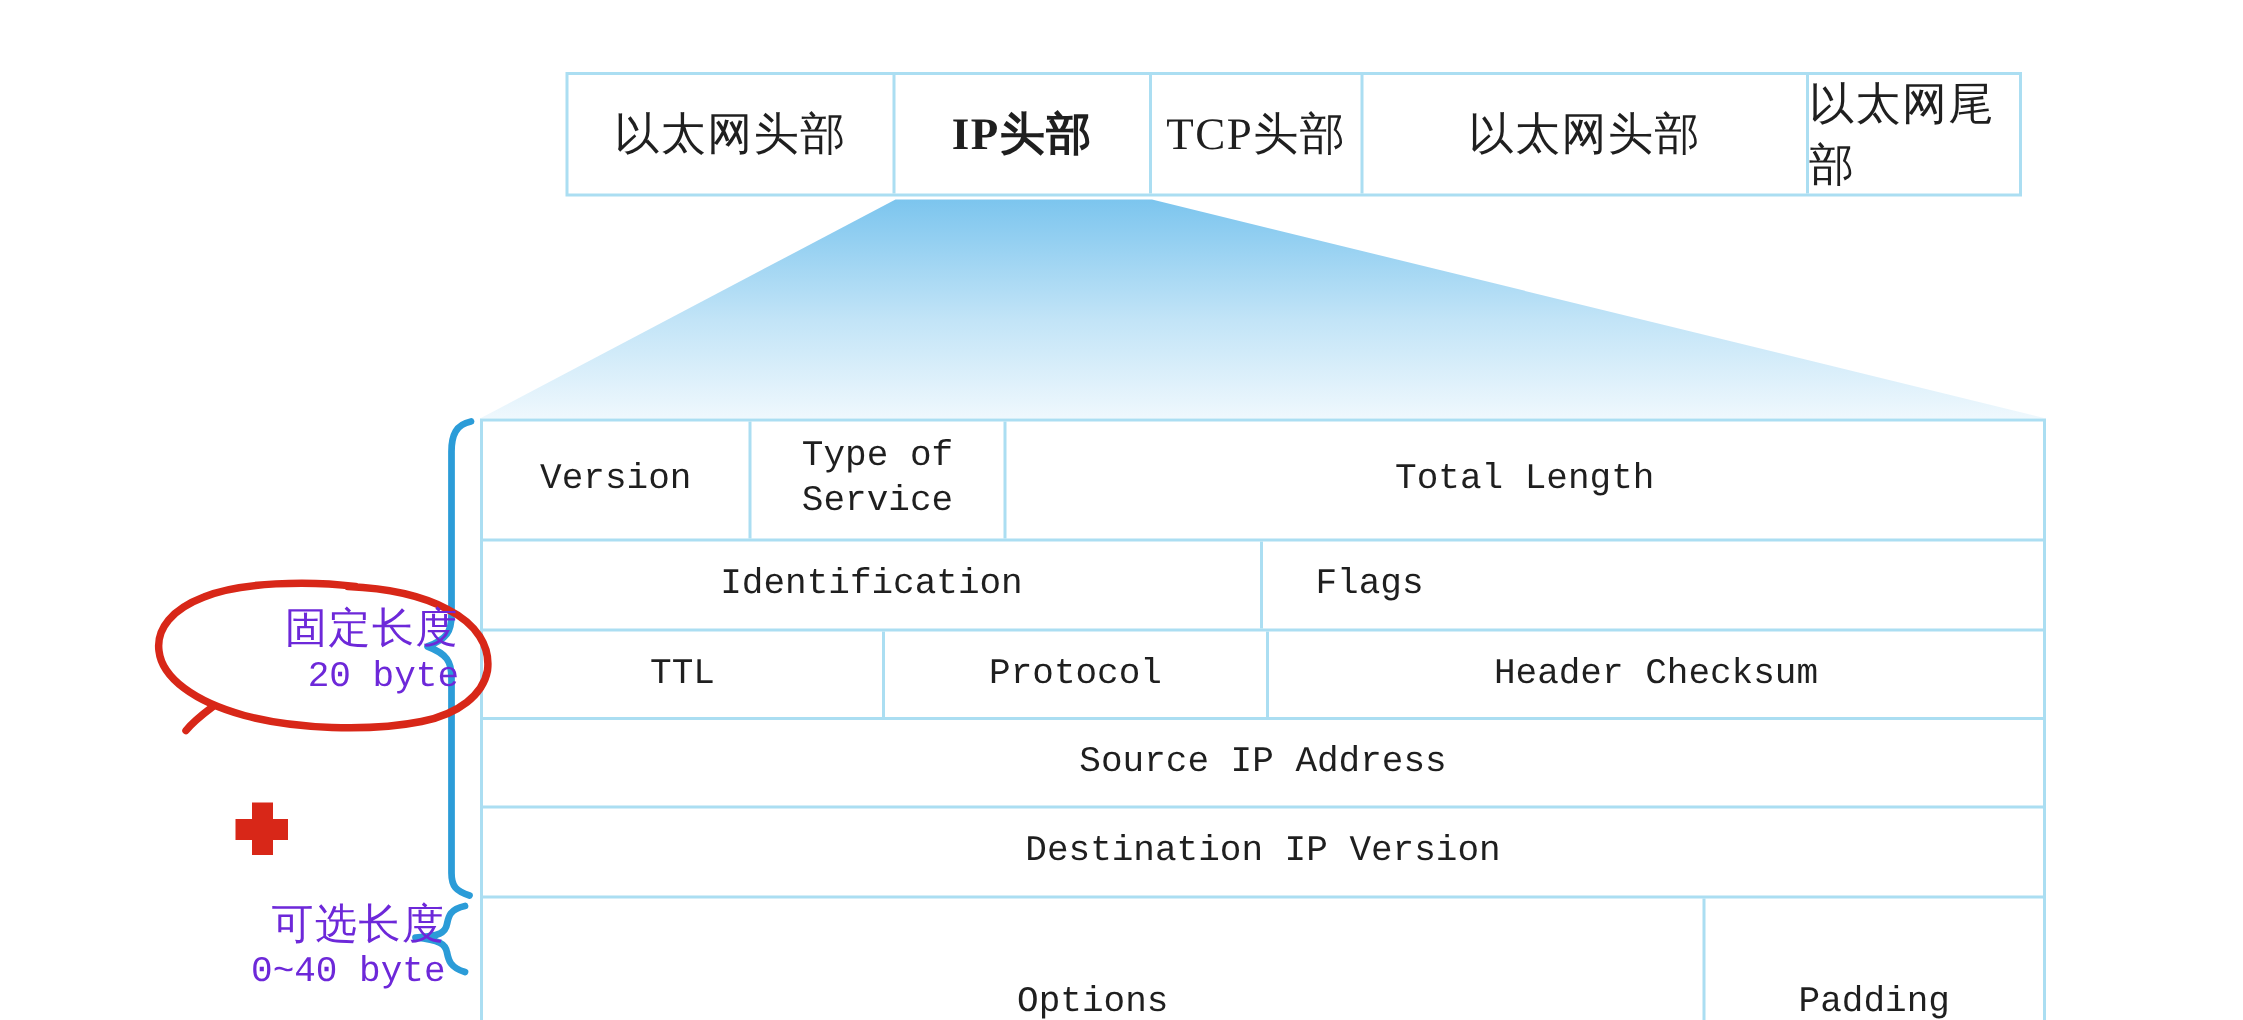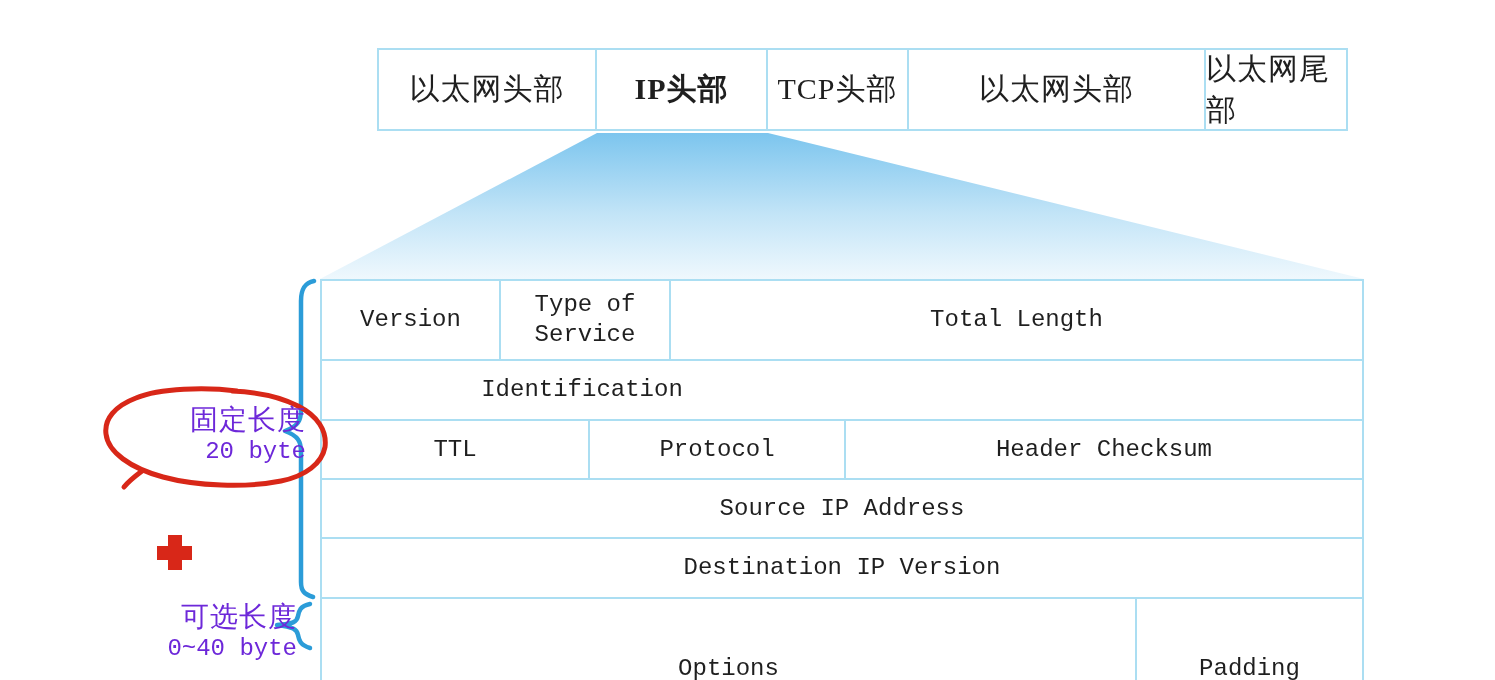--- a/index.html
+++ b/index.html
@@ -121,20 +121,21 @@
 
   <div class="ip-table">
     <div class="ip-row" style="height:80px">
       <div class="ip-cell" style="flex:0 0 179px">Version</div>
       <div class="ip-cell" style="flex:0 0 170px">Type of
 Service</div>
       <div class="ip-cell">Total Length</div>
     </div>
     <div class="ip-row" style="height:60px">
       <div class="ip-cell" style="flex:0 0 520px">Identification</div>
+      <div class="ip-cell" style="flex:0 0 142px">Flags</div>
     </div>
     <div class="ip-row" style="height:59px">
       <div class="ip-cell" style="flex:0 0 268px">TTL</div>
       <div class="ip-cell" style="flex:0 0 256px">Protocol</div>
       <div class="ip-cell">Header Checksum</div>
     </div>
     <div class="ip-row" style="height:59px">
       <div class="ip-cell">Source IP Address</div>
     </div>
     <div class="ip-row" style="height:60px">

